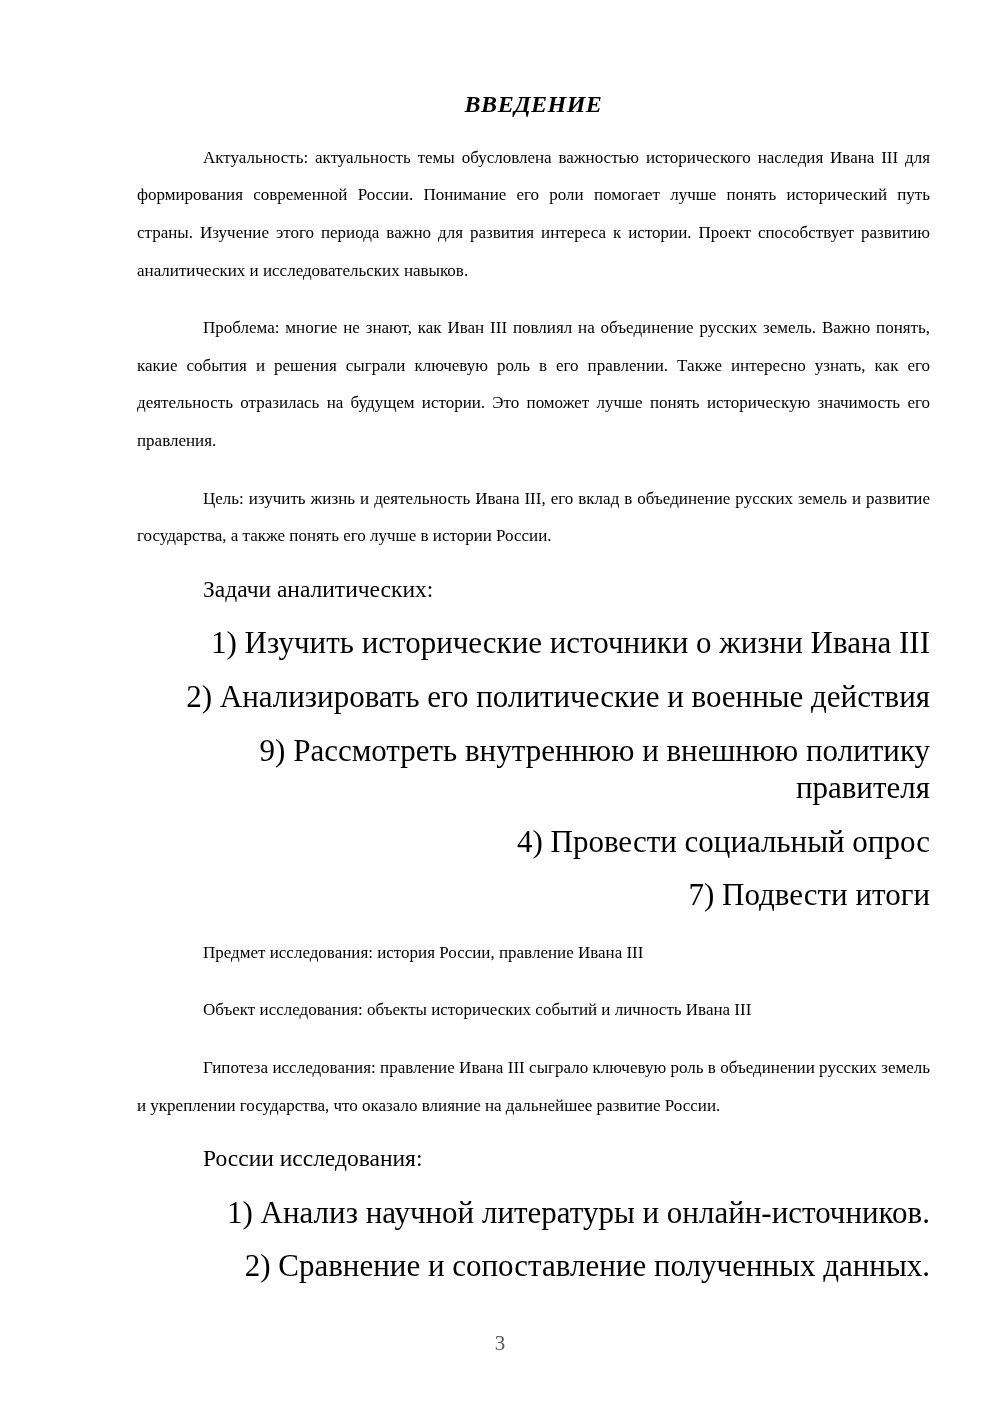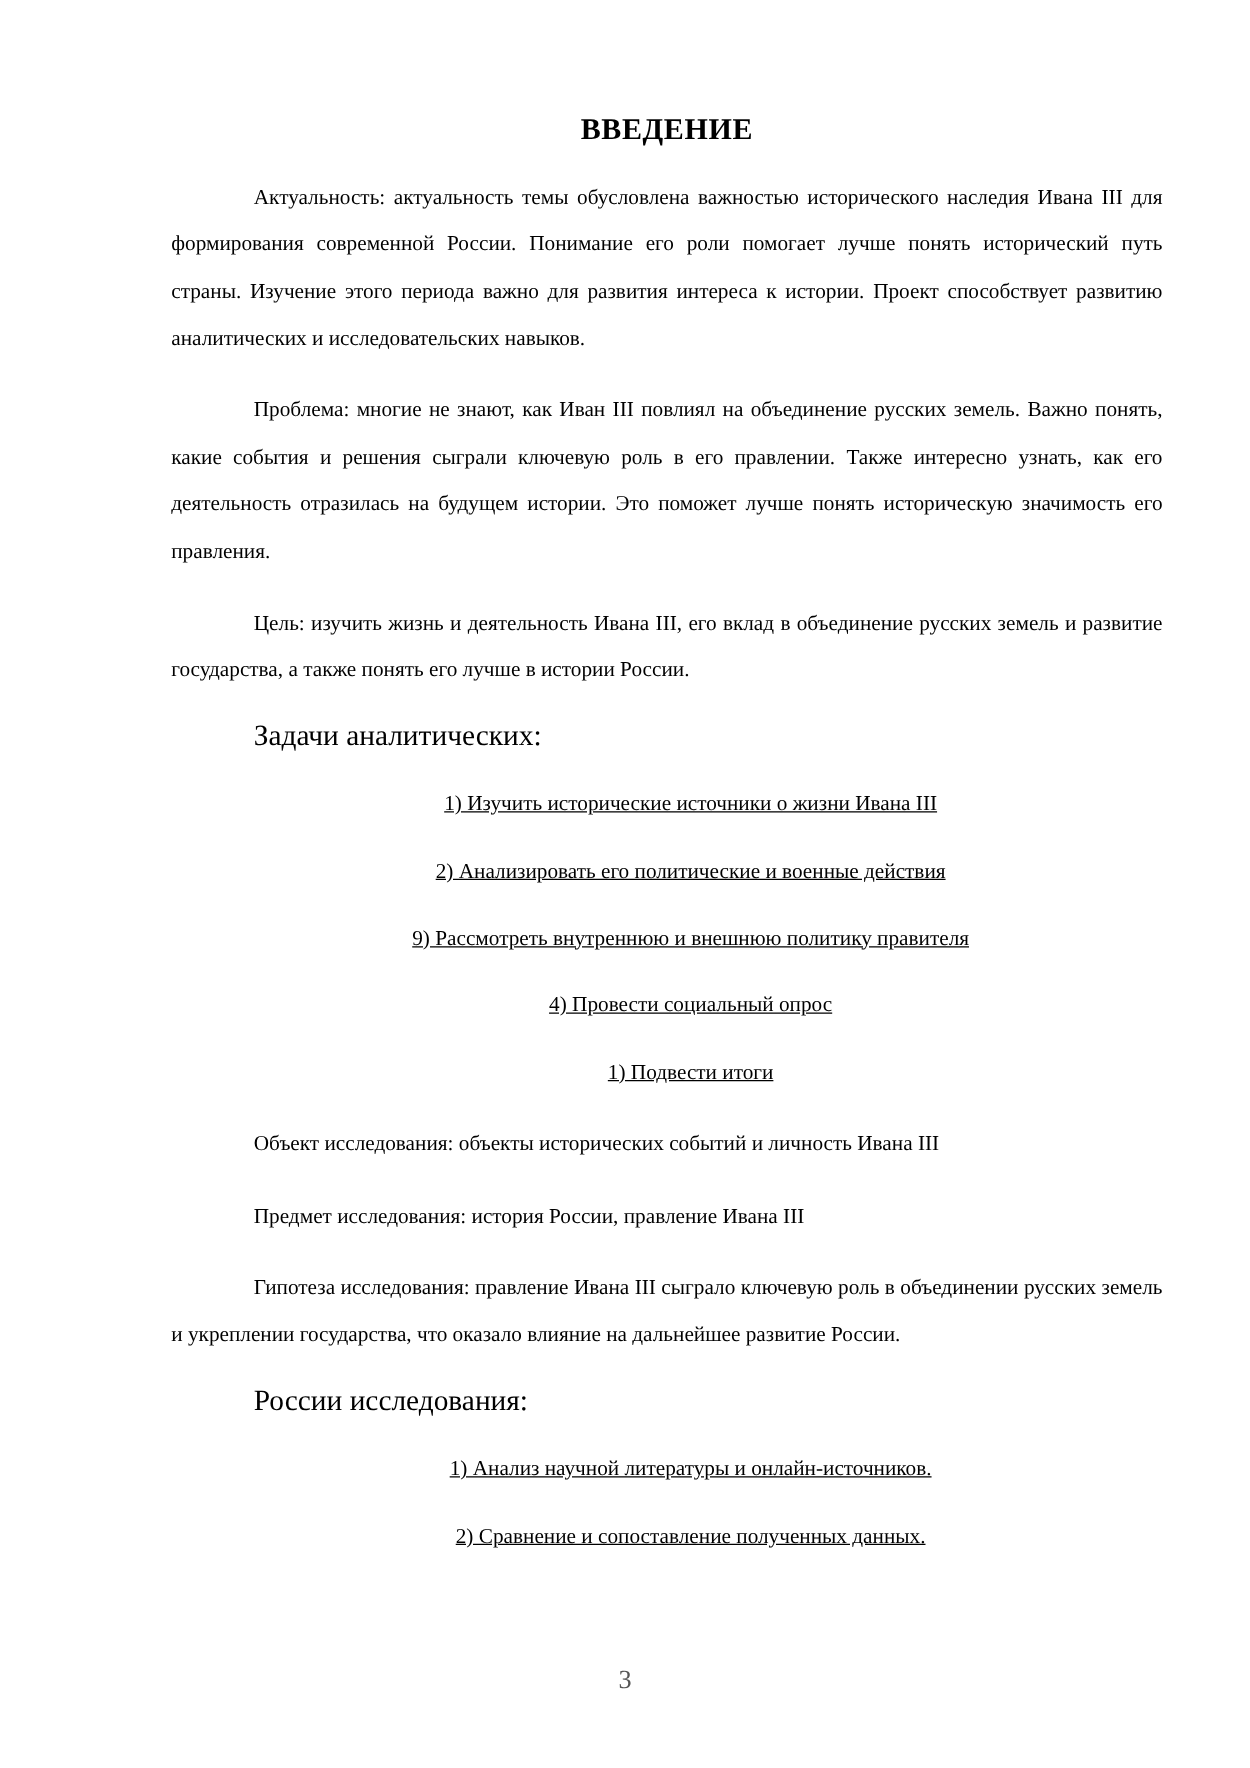--- a/index.html
+++ b/index.html
@@ -28,20 +28,21 @@
   }
 
   .doc-title {
     font-size: 24px;
     font-weight: bold;
     text-align: center;
     letter-spacing: 0.5px;
     margin: 0;
     padding-top: 90px;
     line-height: 1.2;
+    font-style: italic;
   }
 
   .para {
     font-size: 17px;
     line-height: 37.6px;
     text-align: justify;
     text-justify: inter-word;
     text-indent: 66px;
     margin: 0;
     padding-top: 20px;
@@ -56,27 +57,26 @@
   .heading-line {
     font-size: 23.5px;
     line-height: 37.6px;
     text-align: left;
     text-indent: 66px;
     margin: 0;
     padding-top: 16px;
   }
 
   .list-item {
-    font-size: 17px;
+    font-size: 31px;
     line-height: 37.6px;
-    text-align: center;
+    text-align: right;
     text-indent: 38px;
     margin: 0;
     padding-top: 16px;
-    text-decoration: underline;
   }
 
   .page-number {
     position: absolute;
     left: 0;
     right: 0;
     top: 1330px;
     text-align: center;
     font-size: 21px;
     line-height: 26px;
@@ -102,25 +102,25 @@
     <p class="heading-line">Задачи аналитических:</p>
 
     <p class="list-item">1) Изучить исторические источники о жизни Ивана III</p>
 
     <p class="list-item">2) Анализировать его политические и военные действия</p>
 
     <p class="list-item">9) Рассмотреть внутреннюю и внешнюю политику правителя</p>
 
     <p class="list-item">4) Провести социальный опрос</p>
 
-    <p class="list-item">1) Подвести итоги</p>
+    <p class="list-item">7) Подвести итоги</p>
+
+    <p class="para single">Предмет исследования: история России, правление Ивана III</p>
 
     <p class="para">Объект исследования: объекты исторических событий и личность Ивана III</p>
-
-    <p class="para single">Предмет исследования: история России, правление Ивана III</p>
 
     <p class="para">Гипотеза исследования: правление Ивана III сыграло ключевую роль в объединении русских земель и укреплении государства, что оказало влияние на дальнейшее развитие России.</p>
 
     <p class="heading-line">России исследования:</p>
 
     <p class="list-item">1) Анализ научной литературы и онлайн-источников.</p>
 
     <p class="list-item">2) Сравнение и сопоставление полученных данных.</p>
 
   </div>

